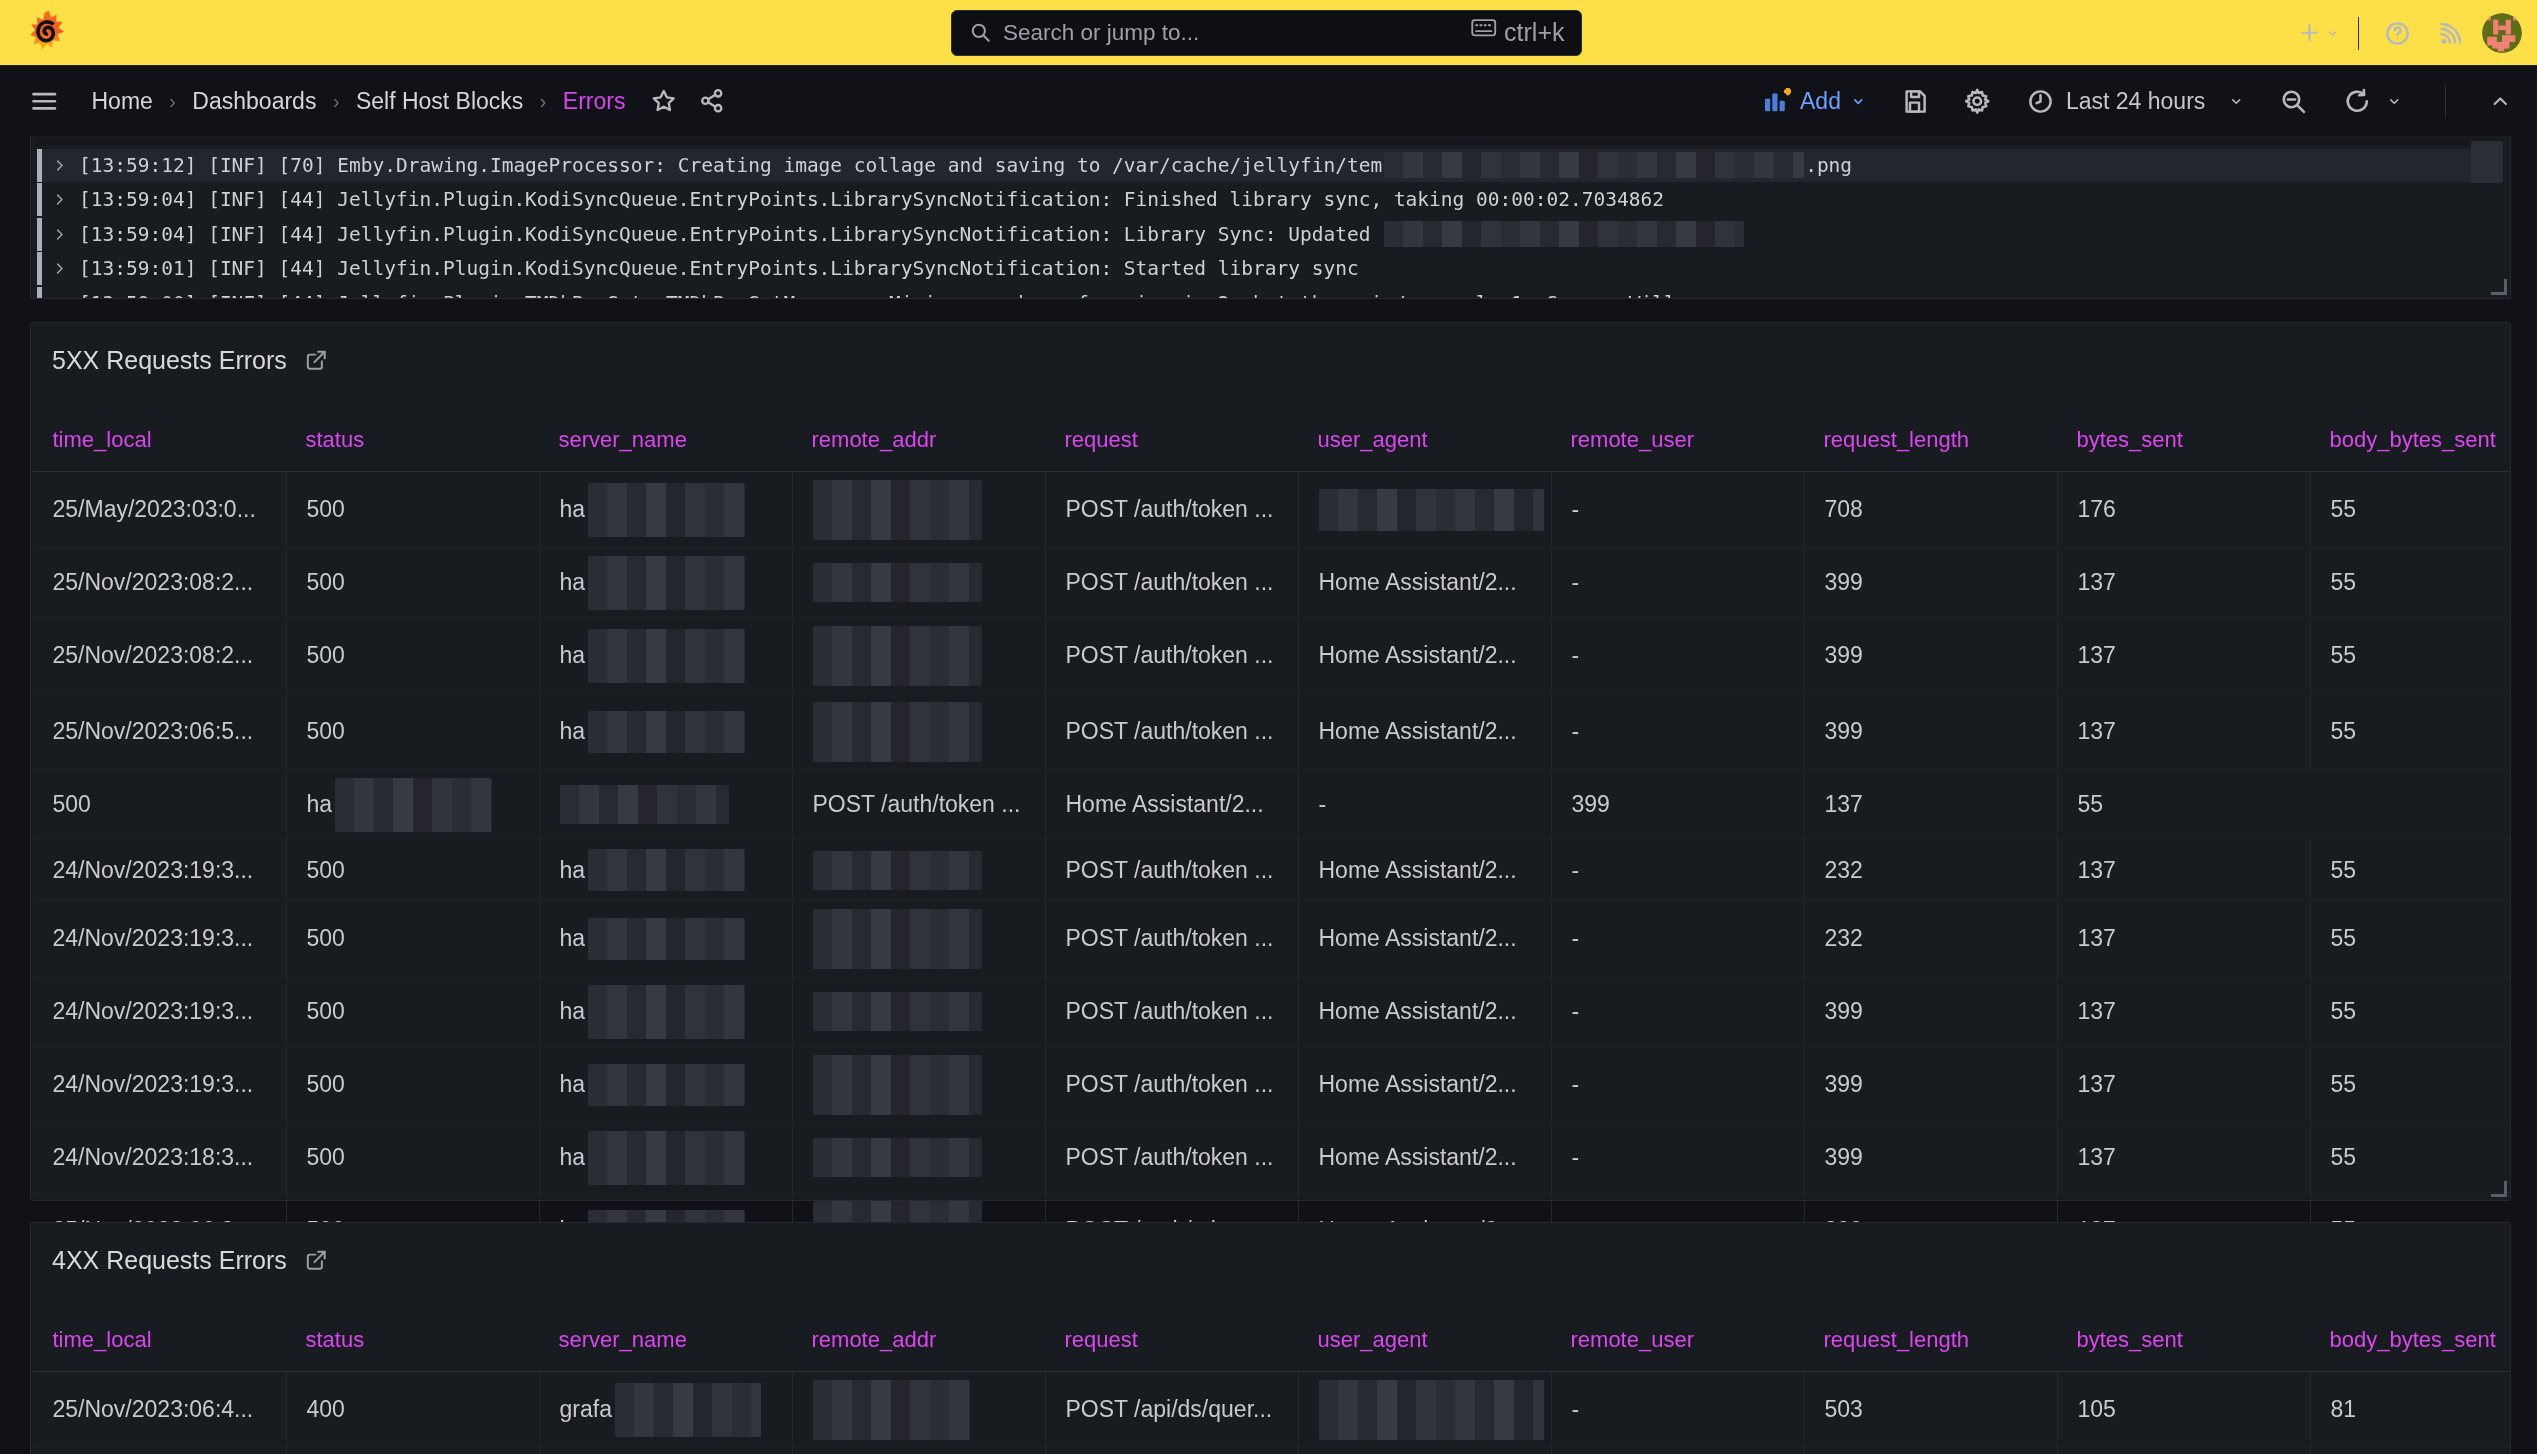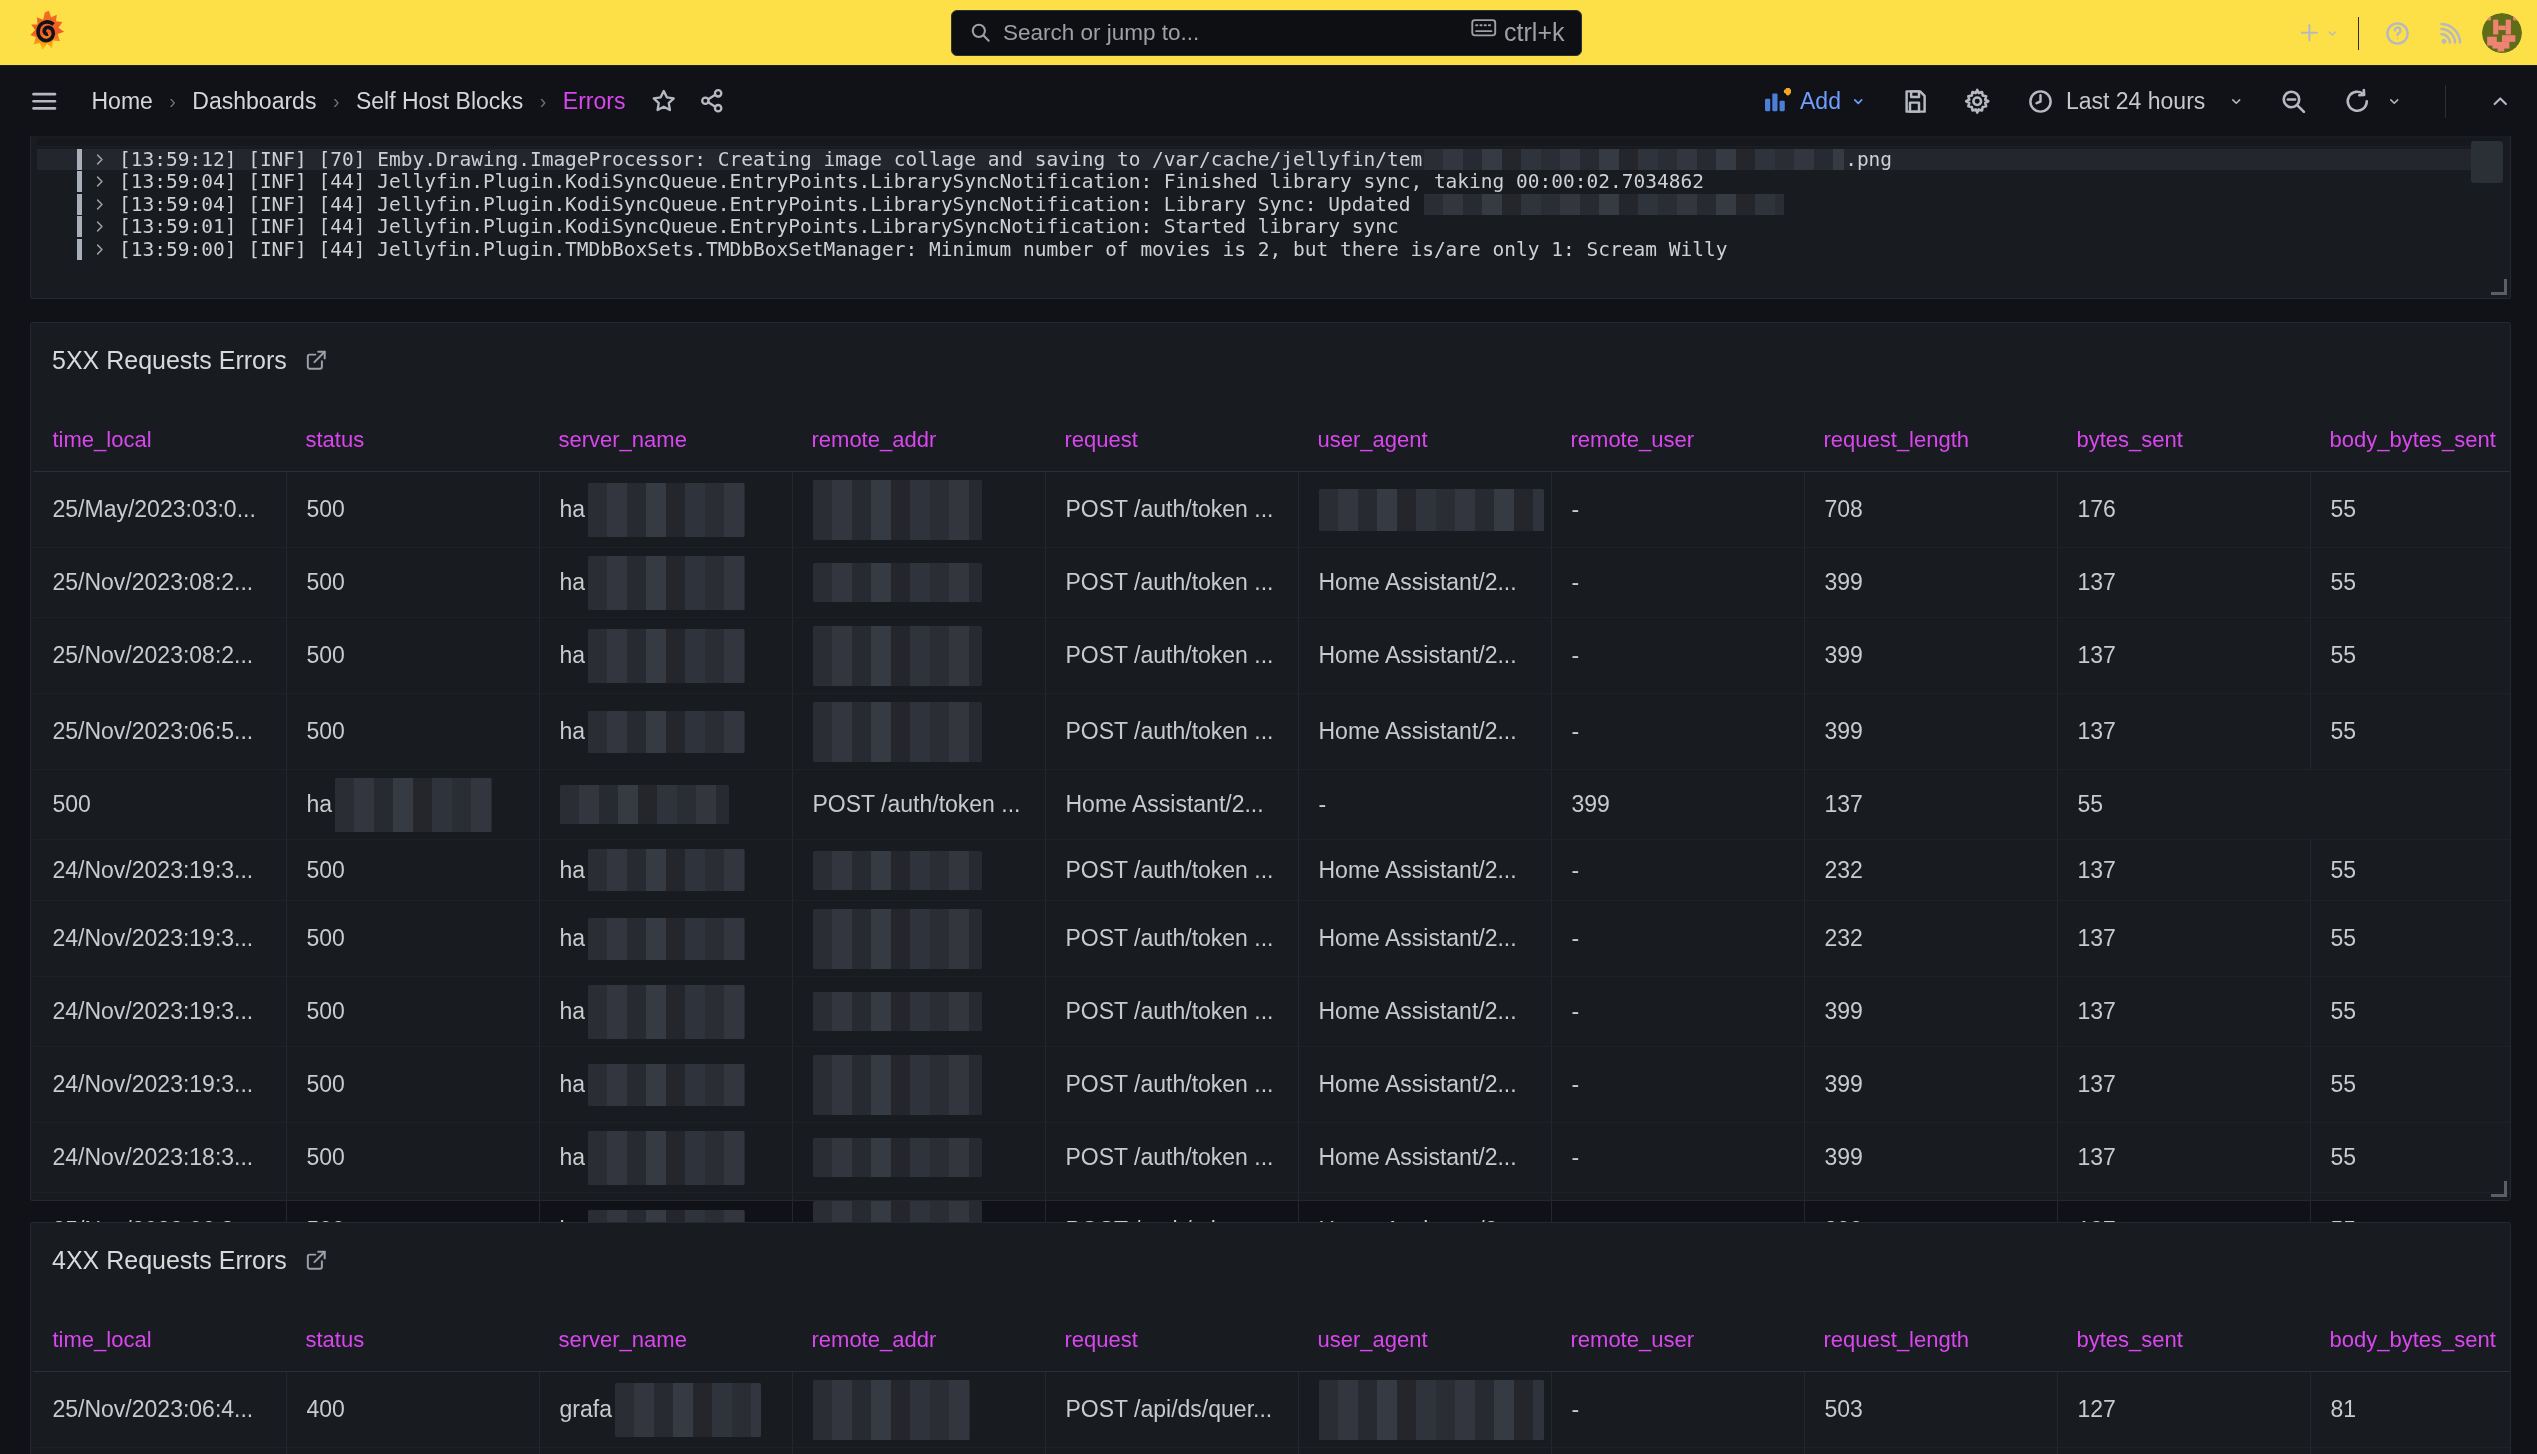--- a/index.html
+++ b/index.html
@@ -51,23 +51,23 @@
   }
   .panel-resize {
     position:absolute; right:3px; bottom:3px; width:16.5px; height:16.5px; cursor:nwse-resize;
     border-right:3px solid #5a5e66; border-bottom:3px solid #5a5e66;
   }
   
   .logpanel { top:136px; height:163px; border-top:none; border-radius:0 0 2.2px 2.2px; overflow:hidden; }
   .logrows { padding:1.5px 7.5px 0 6px; }
   .log-sliver { height:9.7px; background:#16181d; border-bottom:0.7px solid #1b1e23; }
   .logrow {
-    display:flex; align-items:center; height:21px; margin-top:1.5px;
+    display:flex; align-items:center; height:33px; margin-top:1.5px;
     font-family:"DejaVu Sans Mono", monospace; font-size:19.5px; color:#ced0d5;
-    white-space:nowrap; overflow:hidden; cursor:pointer;padding-left:40px;
+    white-space:nowrap; overflow:hidden; cursor:pointer;
   }
   .logrow.hl { background:#23262d; }
   .loglevel { width:4.5px; align-self:stretch; background:#aab0b9; margin-right:10.5px; flex:none; }
   .logcaret { flex:none; margin-right:12px; }
   .logtext { display:flex; align-items:center; white-space:pre; }
   .logblur { display:inline-block; height:25.5px; margin:0 1.5px; vertical-align:middle; }
   .log-scrollthumb { position:absolute; right:7.5px; top:4.5px; width:31.5px; height:42px; background:#2b2f36; border-radius:3px; cursor:grab; }
 
   .blurpix {
     background-image:
@@ -783,21 +783,21 @@
           <div class="t-cell">
             <span class="blurpix cellblur" style="width: 225px; height: 60px; display: inline-block;"></span>
           </div>
           <div class="t-cell">
             <span>-</span>
           </div>
           <div class="t-cell">
             <span>503</span>
           </div>
           <div class="t-cell">
-            <span>127</span>
+            <span>105</span>
           </div>
           <div class="t-cell">
             <span>81</span>
           </div>
         </div>
         <div class="t-row">
           <div class="t-cell"></div>
           <div class="t-cell"></div>
           <div class="t-cell"></div>
           <div class="t-cell"></div>

